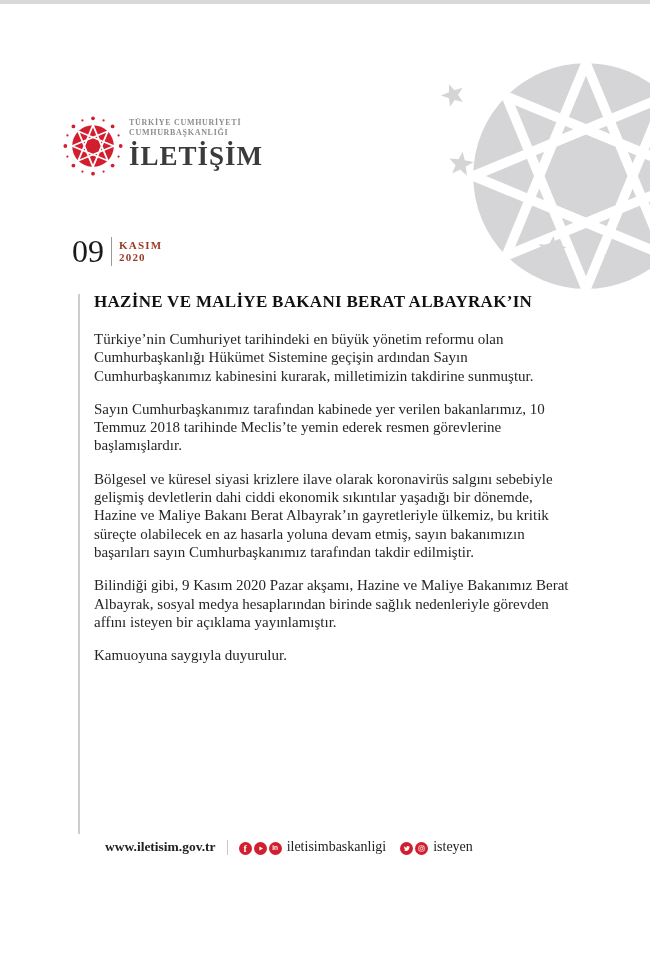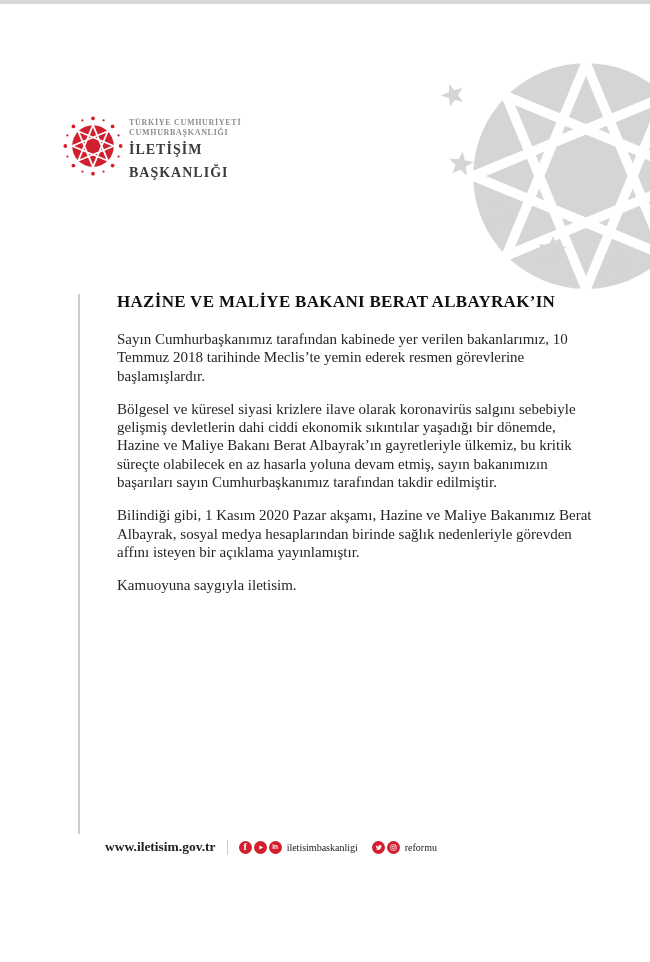--- a/index.html
+++ b/index.html
@@ -12,46 +12,46 @@
   
   .emblem-gray { position:absolute; left:466px; top:56px; width:240px; height:240px; color:#d5d5d7; }
   .deco-star { position:absolute; color:#d5d5d7; }
   .deco-star svg { display:block; width:100%; height:100%; }
 
   
   .brand-logo { position:absolute; left:62px; top:112px; width:62px; height:68px; color:#d11f2f; }
   .brand-logo svg { display:block; width:100%; height:100%; }
   .wordmark { position:absolute; left:129px; top:118px; line-height:1; }
   .wm-small { font-size:8px; letter-spacing:0.7px; color:#8e8e8e; line-height:10px; font-weight:bold; }
-  .wm-big { font-size:14px; font-weight:bold; color:#3b3b3b; letter-spacing:1px; line-height:22px; margin-top:1px; }
+  .wm-big { font-size:27px; font-weight:bold; color:#3b3b3b; letter-spacing:1px; line-height:22px; margin-top:7px; }
 
   
   .date-block { position:absolute; left:72px; top:234px; display:flex; align-items:flex-start; }
   .date-day { font-size:32px; color:#1a1a1a; line-height:34px; }
   .date-sep { width:1px; height:29px; background:#9a9a9a; margin:3px 7px 0 7px; }
   .date-my { padding-top:5px; }
   .date-month, .date-year { font-size:11px; font-weight:bold; letter-spacing:1.2px; color:#9c3a28; line-height:12px; }
 
   
   .v-rule { position:absolute; left:78px; top:294px; width:2px; height:540px; background:#cdcdcd; }
-  .content { position:absolute; left:117px; top:289px; width:478px; }
+  .content { position:absolute; left:94px; top:289px; width:478px; }
   .title { margin:0 0 16px 0; font-size:17px; font-weight:bold; color:#111; line-height:25px; letter-spacing:0.3px; }
   .body-para { margin:0 0 15px 0; font-size:15px; line-height:18.3px; color:#262626; }
 
   
-  .footer { position:absolute; left:105px; top:839px; display:flex; align-items:center; }
+  .footer { position:absolute; left:105px; top:839px; display:flex; align-items:flex-end; }
   .site { font-size:13.5px; font-weight:bold; color:#222; }
   .fsep { width:1px; height:15px; background:#c9c9c9; margin:0 11px; }
   .icon-group { display:flex; align-items:center; gap:2px; margin-right:5px; }
   .icon-circle { width:13px; height:13px; border-radius:50%; background:#d11f2f;
                  display:inline-flex; align-items:center; justify-content:center; }
   .icon-circle svg { width:9px; height:9px; display:block; }
   .fb { font:bold 10px "Liberation Serif", serif; color:#fff; line-height:1; }
   .ln { font:bold 6.5px "Liberation Sans", sans-serif; color:#fff; line-height:1; }
-  .handle { font-size:10px; color:#222; margin-right:14px; }
+  .handle { font-size:14px; color:#222; margin-right:14px; }
 </style>
 </head>
 <body>
 
 <svg width="0" height="0" style="position:absolute">
   <defs>
 
     <g id="rosette">
       <circle cx="50" cy="50" r="47" fill="currentColor"></circle>
       <path d="M97 50 L16.77 83.23 L50 3 L83.23 83.23 L3 50 L83.23 16.77 L50 97 L16.77 16.77 Z" fill="none" stroke="#ffffff" stroke-width="4"></path>
@@ -113,34 +113,42 @@
           <circle cx="75.1" cy="9.8" r="2"></circle>
         <circle cx="91.4" cy="20.6" r="3.4"></circle>
           <circle cx="102.2" cy="36.9" r="2"></circle>
       </g>
     </svg>
   </div>
   <div class="wordmark">
     <div class="wm-small">TÜRKİYE CUMHURİYETİ</div>
     <div class="wm-small">CUMHURBAŞKANLIĞI</div>
     <div class="wm-big">İLETİŞİM</div>
-    <div class="wm-big">BAŞKANLIĞI</div>
   </div>
 
+  <div class="date-block">
+    <span class="date-day">09</span>
+    <span class="date-sep"></span>
+    <span class="date-my">
+      <div class="date-month">KASIM</div>
+      <div class="date-year">2020</div>
+    </span>
+  </div>
 
   <div class="v-rule"></div>
   <div class="content">
     <h1 class="title">
       <span>HAZİNE VE MALİYE BAKANI BERAT ALBAYRAK’IN</span><br>
     </h1>
     <div>
+        <p class="body-para">Türkiye’nin Cumhuriyet tarihindeki en büyük yönetim reformu olan Cumhurbaşkanlığı Hükümet Sistemine geçişin ardından Sayın Cumhurbaşkanımız kabinesini kurarak, milletimizin takdirine sunmuştur.</p>
         <p class="body-para">Sayın Cumhurbaşkanımız tarafından kabinede yer verilen bakanlarımız, 10 Temmuz 2018 tarihinde Meclis’te yemin ederek resmen görevlerine başlamışlardır.</p>
         <p class="body-para">Bölgesel ve küresel siyasi krizlere ilave olarak koronavirüs salgını sebebiyle gelişmiş devletlerin dahi ciddi ekonomik sıkıntılar yaşadığı bir dönemde, Hazine ve Maliye Bakanı Berat Albayrak’ın gayretleriyle ülkemiz, bu kritik süreçte olabilecek en az hasarla yoluna devam etmiş, sayın bakanımızın başarıları sayın Cumhurbaşkanımız tarafından takdir edilmiştir.</p>
-        <p class="body-para">Bilindiği gibi, 1 Kasım 2020 Pazar akşamı, Hazine ve Maliye Bakanımız Berat Albayrak, sosyal medya hesaplarından birinde sağlık nedenleriyle görevden affını isteyen bir açıklama yayınlamıştır.</p>
-        <p class="body-para">Kamuoyuna saygıyla iletisim.</p>
+        <p class="body-para">Bilindiği gibi, 9 Kasım 2020 Pazar akşamı, Hazine ve Maliye Bakanımız Berat Albayrak, sosyal medya hesaplarından birinde sağlık nedenleriyle görevden affını isteyen bir açıklama yayınlamıştır.</p>
+        <p class="body-para">Kamuoyuna saygıyla duyurulur.</p>
       </div>
   </div>
 
   <div class="footer">
     <span class="site">www.iletisim.gov.tr</span>
     <span class="fsep"></span>
     <span class="icon-group">
         <span class="icon-circle">
           <span class="fb">f</span>
         </span>
@@ -161,15 +169,15 @@
           </svg>
         </span>
         <span class="icon-circle">
           <svg viewBox="0 0 16 16">
             <rect x="3.2" y="3.2" width="9.6" height="9.6" rx="2.6" fill="none" stroke="#fff" stroke-width="1.3"></rect>
             <circle cx="8" cy="8" r="2.3" fill="none" stroke="#fff" stroke-width="1.3"></circle>
             <circle cx="11" cy="5" r="0.9" fill="#fff"></circle>
           </svg>
         </span>
       </span>
-    <span class="handle">reformu</span>
+    <span class="handle">isteyen</span>
   </div>
 </div>
 
 </body></html>

